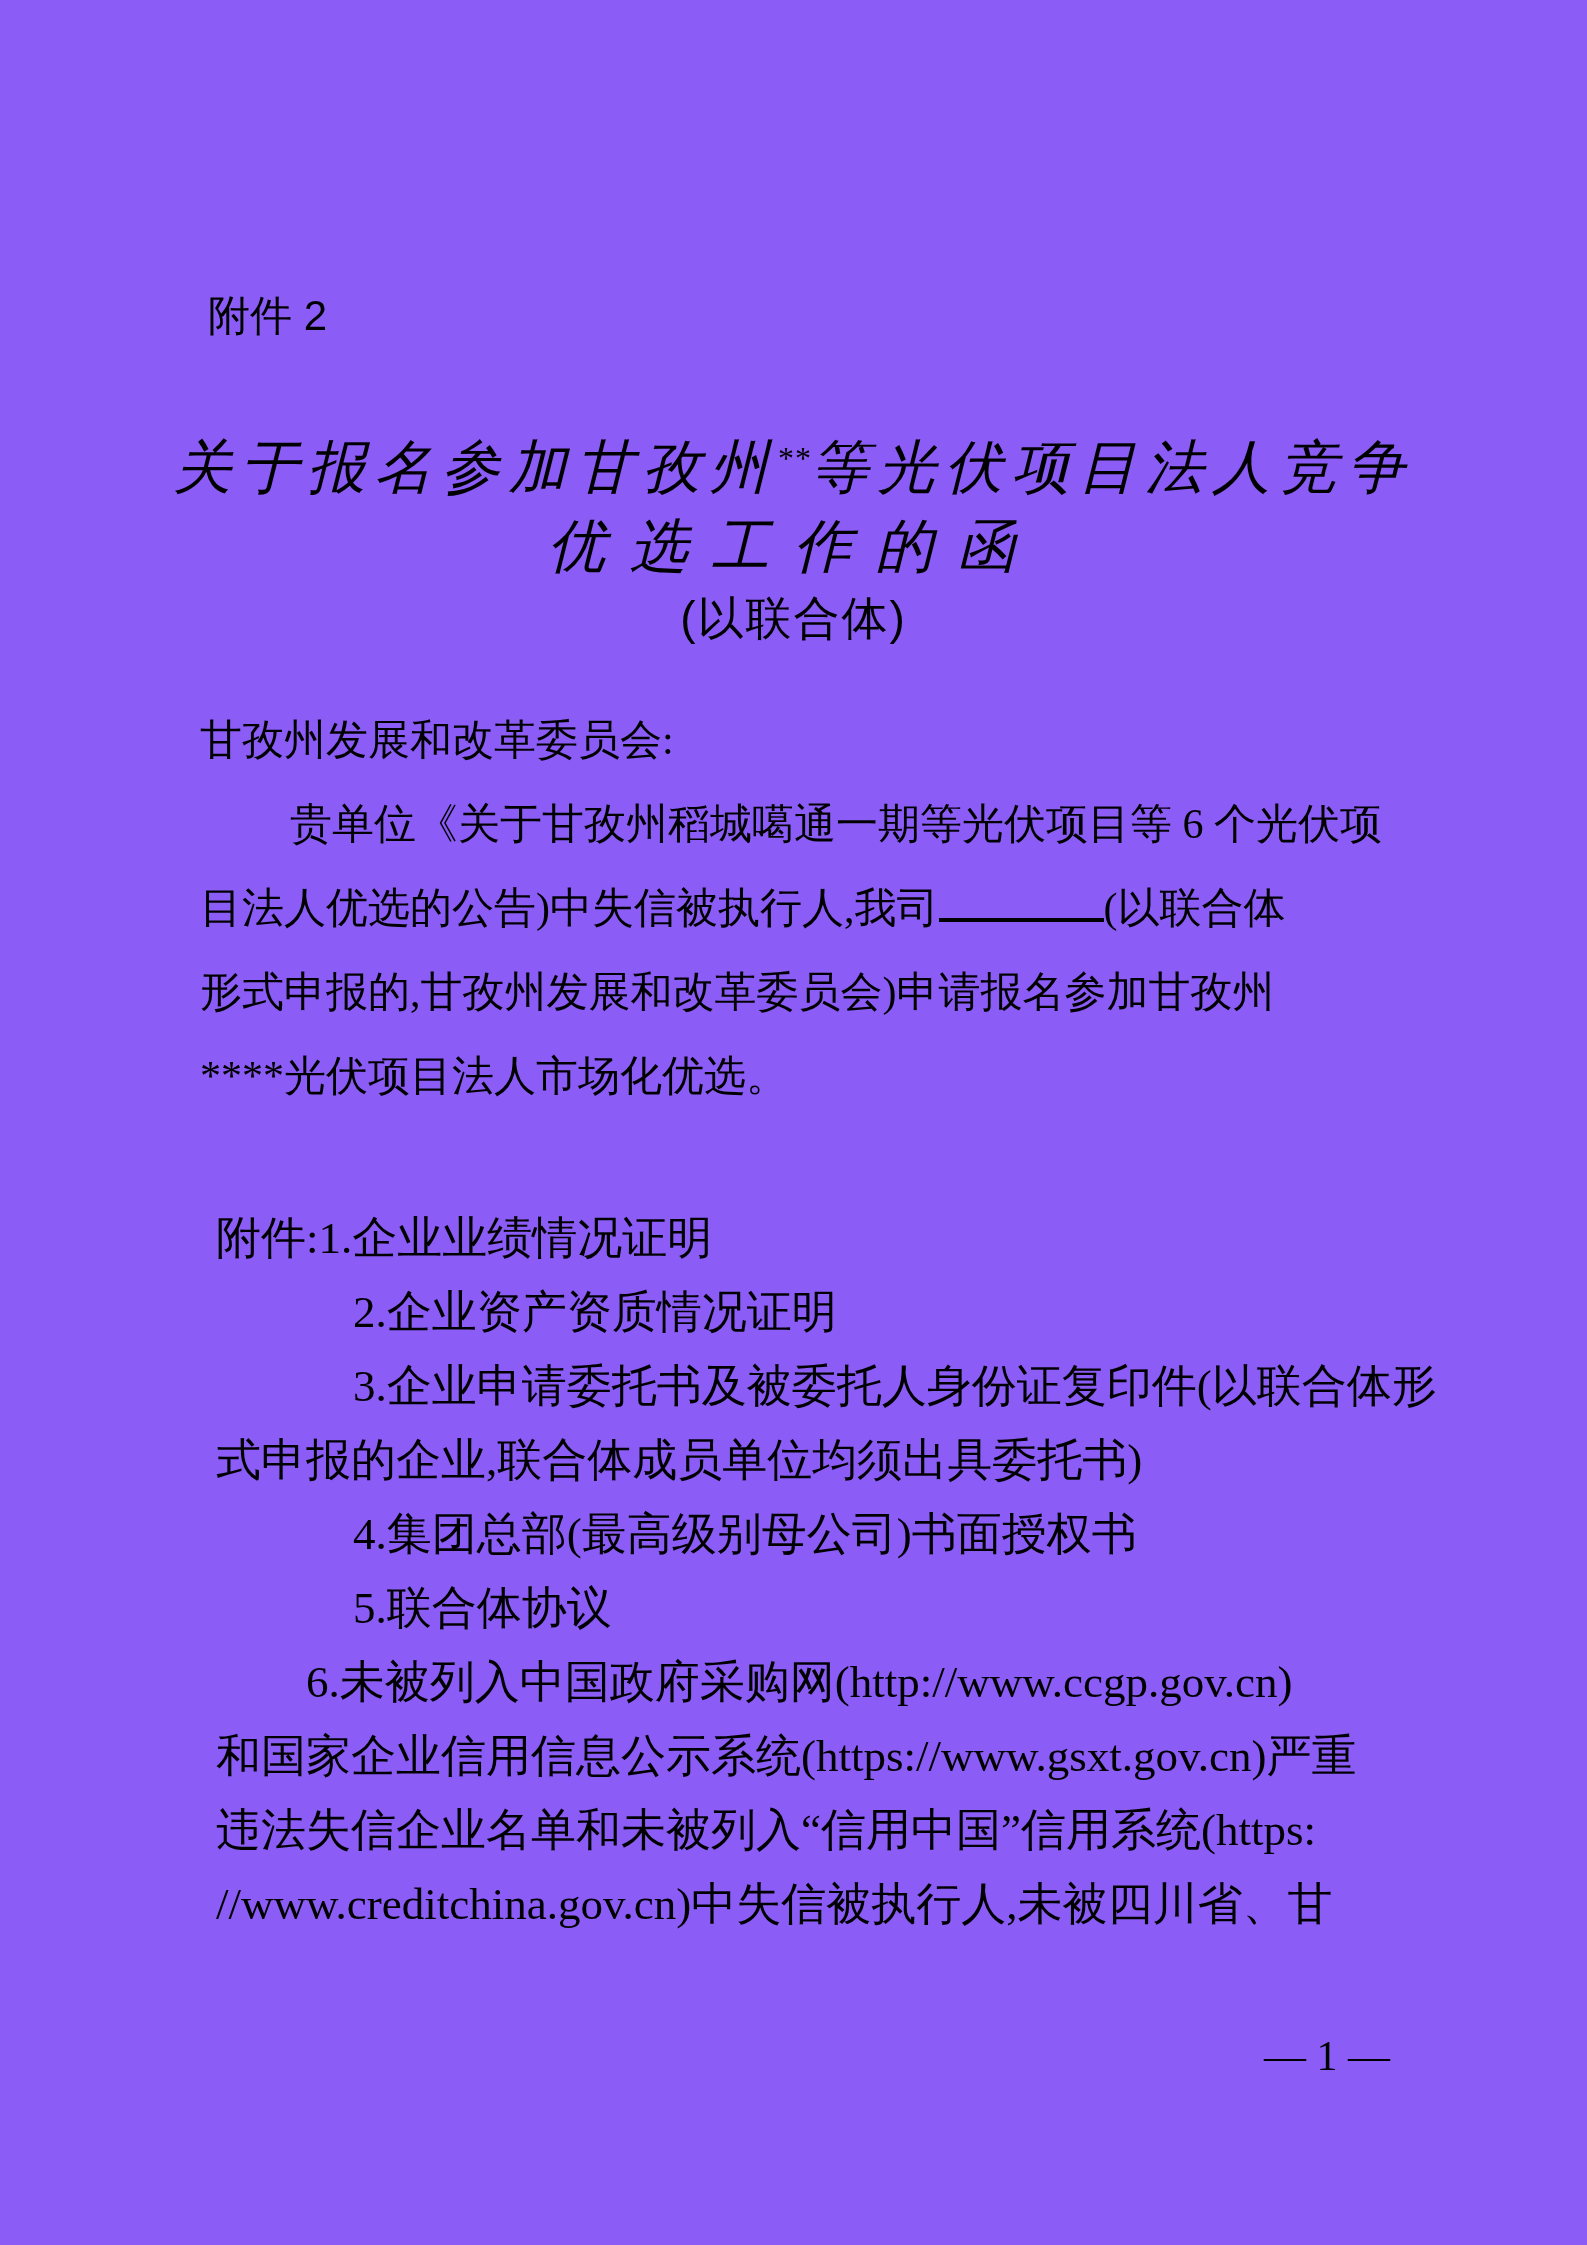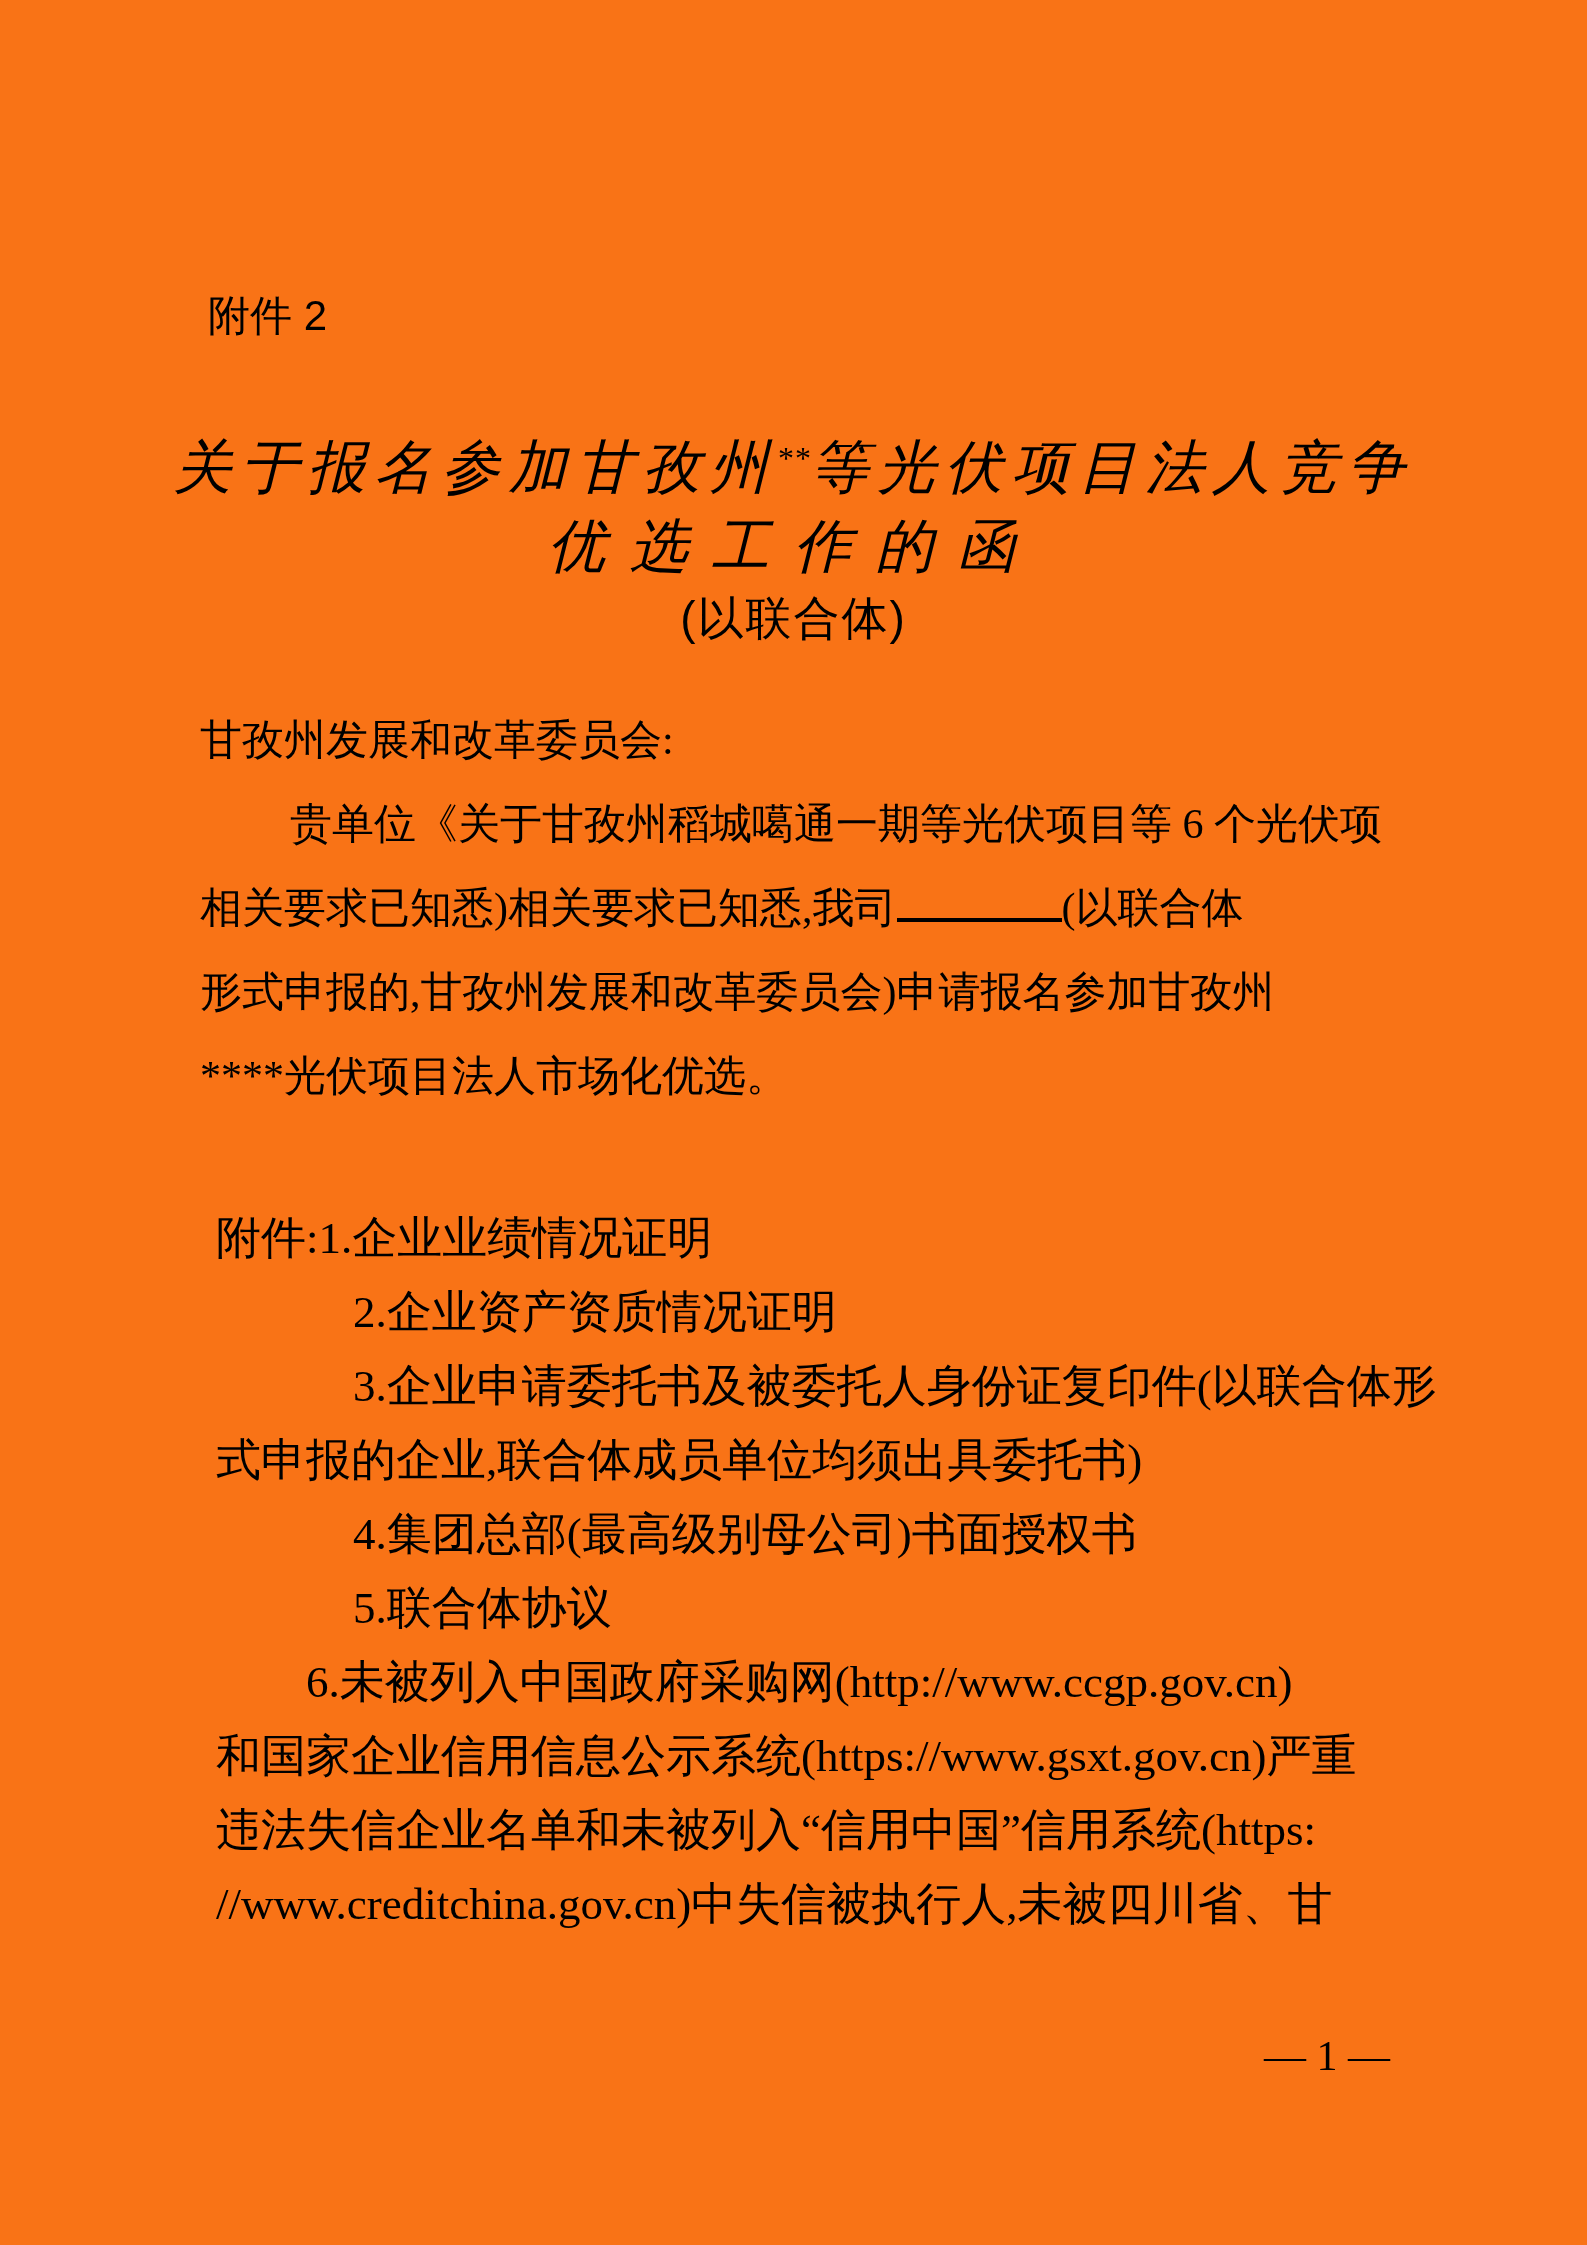--- a/index.html
+++ b/index.html
@@ -1,21 +1,21 @@
 <!DOCTYPE html>
 <html><head>
 <meta charset="utf-8">
 <style>
   html, body { margin: 0; padding: 0; background: #888; }
   .page {
     position: relative;
     width: 1587px;
     height: 2245px;
     margin: 0 auto;
-    background: #f97316;
+    background: #8b5cf6;
     color: #000000;
     font-family: "Liberation Serif", serif;
     overflow: hidden;
   }
   .attach-label {
     position: absolute;
     left: 208px;
     top: 292px;
     font-family: "Liberation Sans", sans-serif;
     font-size: 42px;
@@ -99,21 +99,21 @@
   <div class="doc-title">
     <div class="title-line1"><span>关于报名参加甘孜州</span><sup>**</sup><span>等光伏项目法人竞争</span></div>
     <div class="title-line2">优选工作的函</div>
   </div>
 
   <div class="subtitle">(以联合体)</div>
 
   <div class="body-block">
     <div class="line">甘孜州发展和改革委员会:</div>
     <div class="line indent2">贵单位《关于甘孜州稻城噶通一期等光伏项目等 6 个光伏项</div>
-    <div class="line"><span>相关要求已知悉)相关要求已知悉,我司</span><span class="blank-line"></span><span>(以联合体</span></div>
+    <div class="line"><span>目法人优选的公告)中失信被执行人,我司</span><span class="blank-line"></span><span>(以联合体</span></div>
     <div class="line">形式申报的,甘孜州发展和改革委员会)申请报名参加甘孜州</div>
     <div class="line">****光伏项目法人市场化优选。</div>
   </div>
 
   <div class="attach-block">
     <div class="line">附件:1.企业业绩情况证明</div>
     <div class="line indent3">2.企业资产资质情况证明</div>
     <div class="line indent3">3.企业申请委托书及被委托人身份证复印件(以联合体形</div>
     <div class="line">式申报的企业,联合体成员单位均须出具委托书)</div>
     <div class="line indent3">4.集团总部(最高级别母公司)书面授权书</div>

